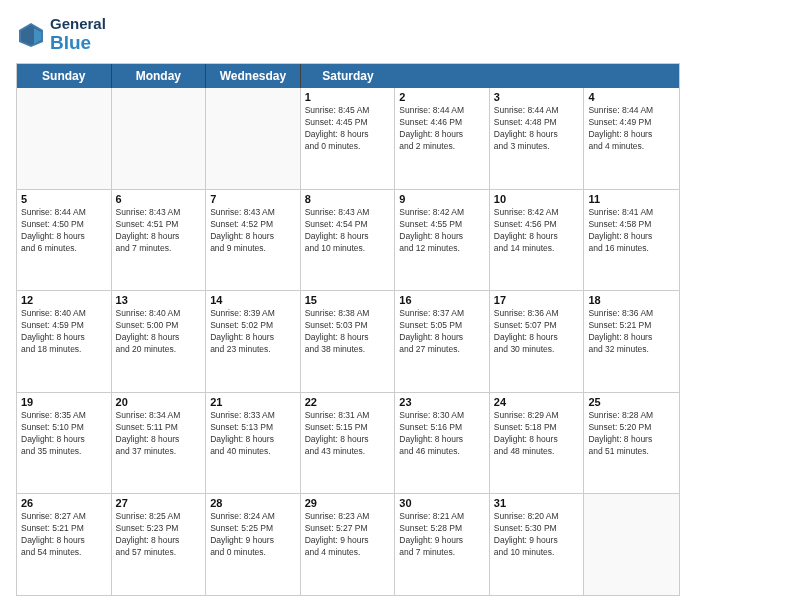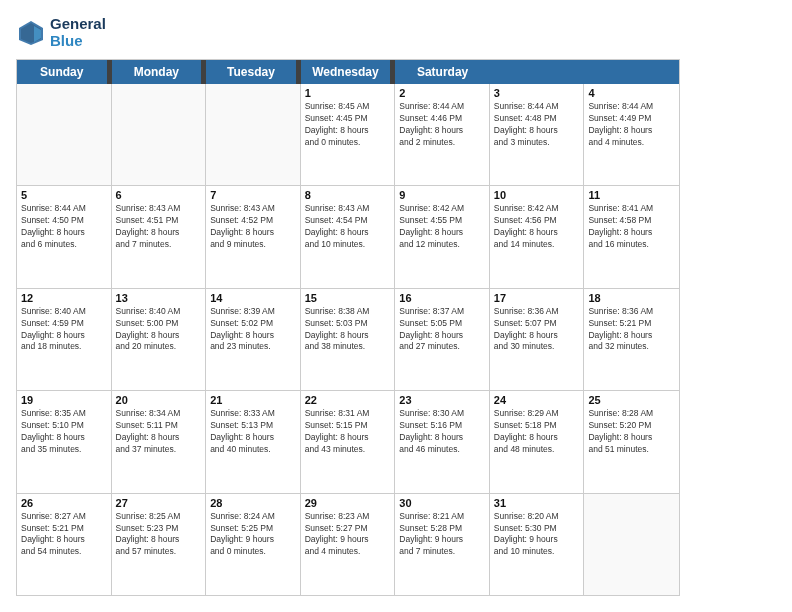--- a/index.html
+++ b/index.html
@@ -54,21 +54,21 @@
       display: grid;
       grid-template-columns: repeat(7, 1fr);
       background: #2e6da4;
     }
     .cal-header-cell {
       color: #fff;
       font-size: 12px;
       font-weight: bold;
       padding: 5px 4px;
       text-align: center;
-      border-right: 5px solid #404040;
+      border-right: 1px solid #404040;
     }
     .cal-header-cell:last-child { border-right: none; }
     .cal-body {
       display: flex;
       flex-direction: column;
       flex: 1;
     }
     .cal-row {
       display: grid;
       grid-template-columns: repeat(7, 1fr);
@@ -106,34 +106,33 @@
     <div class="logo">
       <svg class="logo-icon" viewBox="0 0 30 30">
         <polygon points="15,3 27,10 27,22 15,27 3,22 3,10" fill="#2e6da4" opacity="0.9"></polygon>
         <polygon points="15,5 25,11 25,21 15,25 5,21 5,11" fill="#1a3a5c" opacity="0.3"></polygon>
         <polygon points="18,8 25,12 25,20 18,24" fill="#4a9fd4" opacity="0.7"></polygon>
       </svg>
       <div>
         <div style="font-size:15px;font-weight:bold;color:#1a3a5c;line-height:1.1">
           <span style="color:#1a3a5c">General</span>
         </div>
-        <div style="font-size:15px;font-weight:bold;color:#2e86c1;line-height:1.1">Blue</div>
+        <div style="font-size:19px;font-weight:bold;color:#2e86c1;line-height:1.1">Blue</div>
       </div>
     </div>
     <div class="title-section">
       <div class="main-title"></div>
       <div class="subtitle"></div>
     </div>
   </div>
 
   <div class="calendar">
     <div class="cal-header-row" id="cal-header">
         <div class="cal-header-cell">Sunday</div>
         <div class="cal-header-cell">Monday</div>
-        <div class="cal-header-cell">Tuesday</div>
         <div class="cal-header-cell">Wednesday</div>
         <div class="cal-header-cell">Saturday</div>
       </div>
     <div class="cal-body" id="cal-body">
         <div class="cal-row">
           <div class="cal-cell empty"></div>
           <div class="cal-cell empty"></div>
           <div class="cal-cell empty"></div>
           <div class="cal-cell">
             <div class="day-num">1</div>

